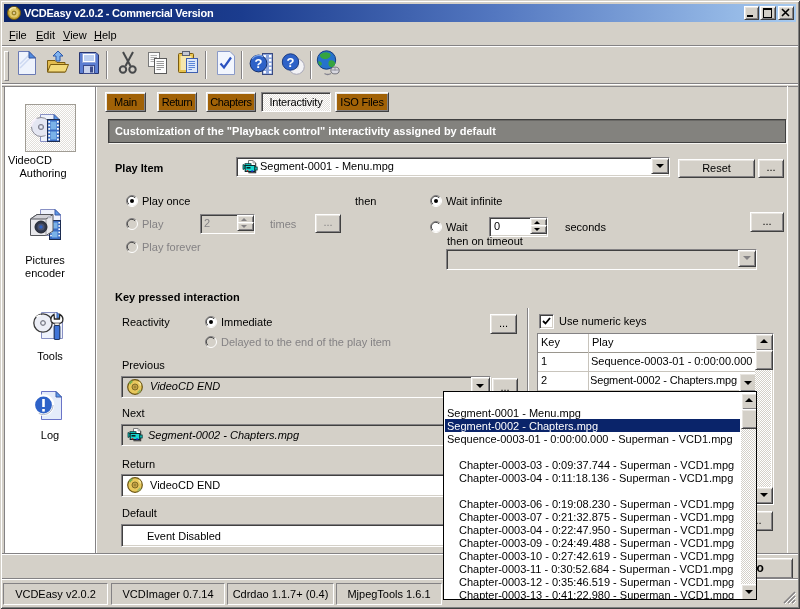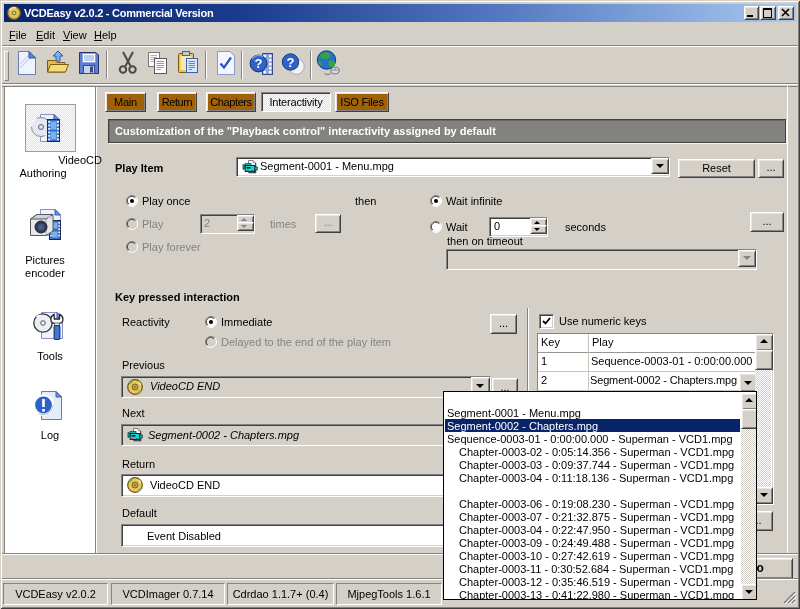--- a/index.html
+++ b/index.html
@@ -163,21 +163,21 @@
       <rect x="18.3" y="19.5" width="1.8" height="1.8" fill="#fff"></rect>
       <rect x="18.3" y="23" width="1.8" height="1.8" fill="#fff"></rect>
       <rect x="18.3" y="26.5" width="1.8" height="1.8" fill="#fff"></rect>
  <rect x="27" y="9" width="1.8" height="1.8" fill="#fff"></rect>
       <rect x="27" y="12.5" width="1.8" height="1.8" fill="#fff"></rect>
       <rect x="27" y="16" width="1.8" height="1.8" fill="#fff"></rect>
       <rect x="27" y="19.5" width="1.8" height="1.8" fill="#fff"></rect>
       <rect x="27" y="23" width="1.8" height="1.8" fill="#fff"></rect>
       <rect x="27" y="26.5" width="1.8" height="1.8" fill="#fff"></rect>
 </svg>
-<div class="ab t11" style="left:16px;top:154px;width:86px;text-align:right">VideoCD</div>
+<div class="ab t11" style="left:8px;top:154px;width:86px;text-align:left">VideoCD</div>
 <div class="ab t11" style="left:0px;top:167px;width:86px;text-align:center">Authoring</div>
 
 <svg class="ab" width="34" height="34" style="left:29px;top:207px" viewBox="0 0 34 34">
  <path d="M11.5 2.5 H26 L31.5 8 V28.5 H11.5 Z" fill="#eef2fc" stroke="#8890c4"></path>
  <path d="M26 2.5 V8 H31.5 Z" fill="#5a9ae8" stroke="#3a5aa8"></path>
  <rect x="20.5" y="13.5" width="11" height="19" fill="#3a6cc4" stroke="#1c2c50"></rect>
  <rect x="23" y="15.5" width="5.5" height="6" fill="#7ab2e8"></rect>
  <rect x="23" y="24.5" width="5.5" height="6" fill="#7ab2e8"></rect>
  <rect x="21.2" y="15" width="1.6" height="1.6" fill="#fff"></rect>
       <rect x="21.2" y="18.2" width="1.6" height="1.6" fill="#fff"></rect>
@@ -437,21 +437,20 @@
 <svg class="ab" width="13" height="13" style="left:783px;top:591px" viewBox="0 0 13 13">
  <path d="M12 1 L1 12 M12 5 L5 12 M12 9 L9 12" stroke="#848284" stroke-width="1.5"></path>
  <path d="M13 2 L2 13 M13 6 L6 13 M13 10 L10 13" stroke="#fff" stroke-width="1"></path>
 </svg>
 
 <div class="ab" style="left:443px;top:391px;width:314px;height:209px;background:#fff;border:1px solid #000;box-sizing:border-box;overflow:hidden">
  <div class="ab" style="left:1px;top:26.7px;width:295px;height:13.2px;background:#0a246a"></div>
  <div class="ab t11" style="left:3px;top:14.5px">Segment-0001 - Menu.mpg</div>
  <div class="ab t11" style="left:3px;top:27.5px;color:#fff">Segment-0002 - Chapters.mpg</div>
  <div class="ab t11" style="left:3px;top:40.5px">Sequence-0003-01 - 0:00:00.000 - Superman - VCD1.mpg</div>
- <div class="ab t11" style="left:15px;top:53.5px">Chapter-0003-02 - 0:05:14.356 - Superman - VCD1.mpg</div>
  <div class="ab t11" style="left:15px;top:66.5px">Chapter-0003-03 - 0:09:37.744 - Superman - VCD1.mpg</div>
  <div class="ab t11" style="left:15px;top:79.5px">Chapter-0003-04 - 0:11:18.136 - Superman - VCD1.mpg</div>
  <div class="ab t11" style="left:15px;top:105.5px">Chapter-0003-06 - 0:19:08.230 - Superman - VCD1.mpg</div>
  <div class="ab t11" style="left:15px;top:118.5px">Chapter-0003-07 - 0:21:32.875 - Superman - VCD1.mpg</div>
  <div class="ab t11" style="left:15px;top:131.5px">Chapter-0003-04 - 0:22:47.950 - Superman - VCD1.mpg</div>
  <div class="ab t11" style="left:15px;top:144.5px">Chapter-0003-09 - 0:24:49.488 - Superman - VCD1.mpg</div>
  <div class="ab t11" style="left:15px;top:157.5px">Chapter-0003-10 - 0:27:42.619 - Superman - VCD1.mpg</div>
  <div class="ab t11" style="left:15px;top:170.5px">Chapter-0003-11 - 0:30:52.684 - Superman - VCD1.mpg</div>
  <div class="ab t11" style="left:15px;top:183.5px">Chapter-0003-12 - 0:35:46.519 - Superman - VCD1.mpg</div>
  <div class="ab t11" style="left:15px;top:196.5px">Chapter-0003-13 - 0:41:22.980 - Superman - VCD1.mpg</div>

